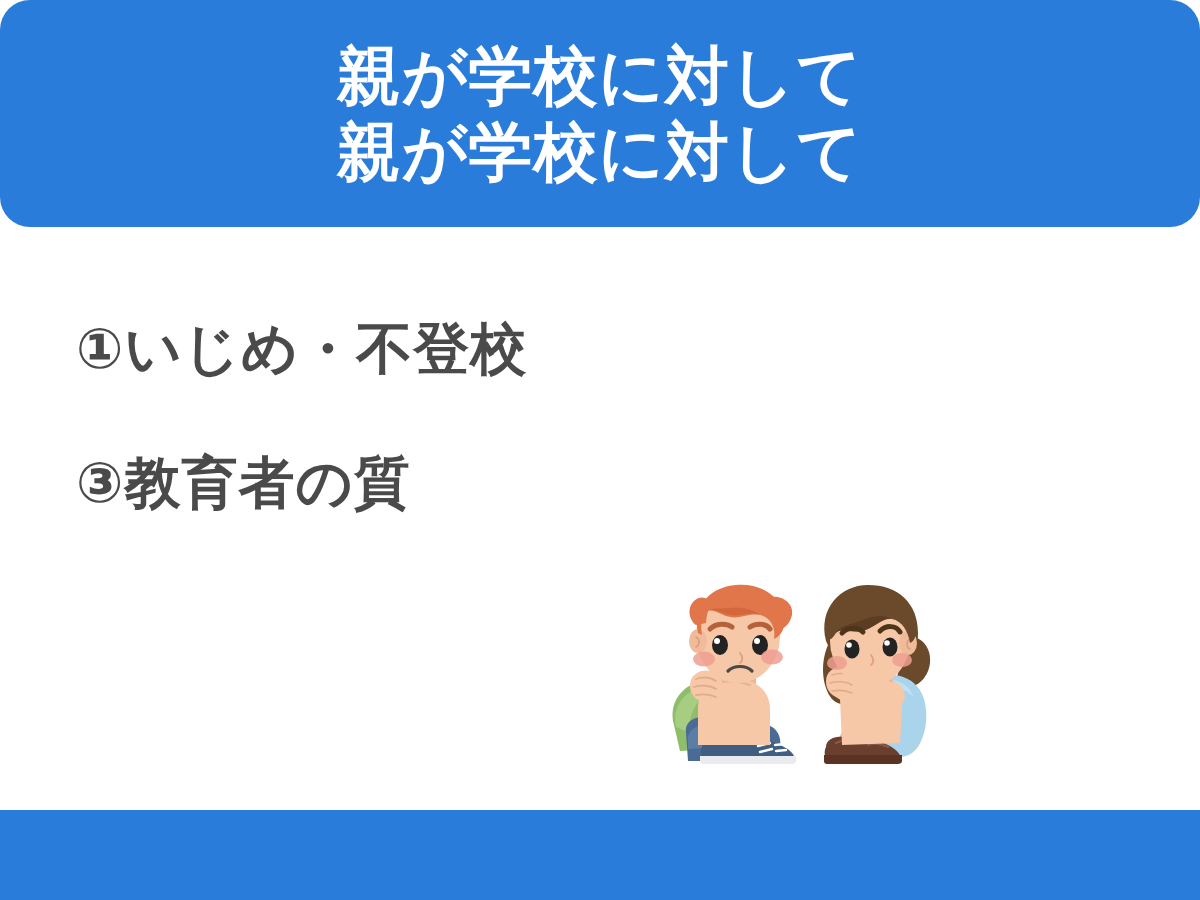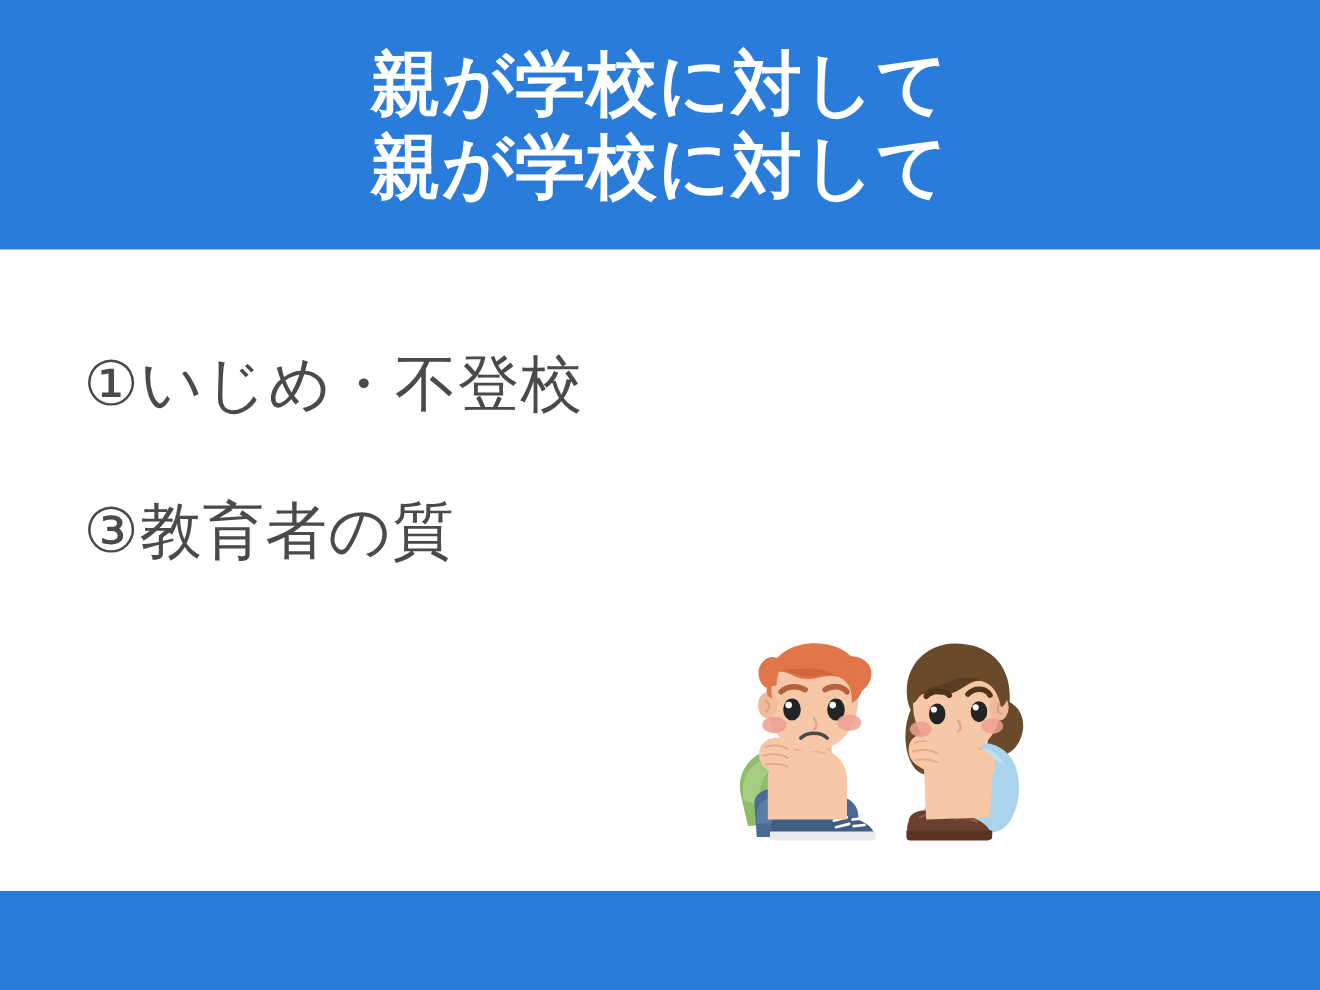--- a/index.html
+++ b/index.html
@@ -24,20 +24,21 @@
     position: absolute;
     left: 0;
     top: 0;
     width: 1200px;
     height: 227px;
     background: #2a7cda;
     display: flex;
     flex-direction: column;
     align-items: center;
     justify-content: center;
+    border-radius: 30px;
   }
   .header-line {
     color: #ffffff;
     font-weight: 700;
     font-size: 64px;
     line-height: 76px;
     letter-spacing: 1px;
     white-space: nowrap;
     text-align: center;
   }
@@ -52,21 +53,21 @@
     background: #ffffff;
   }
   .list {
     position: absolute;
     left: 76px;
     top: 88px;
     width: 1060px;
   }
   .list-item {
     color: #4a4a4a;
-    font-weight: 400;
+    font-weight: 700;
     font-size: 56px;
     line-height: 68px;
     letter-spacing: 1px;
     white-space: nowrap;
     margin-bottom: 66px;
   }
   .list-item:last-child { margin-bottom: 12px; }
 
   
   .footer-bar {

